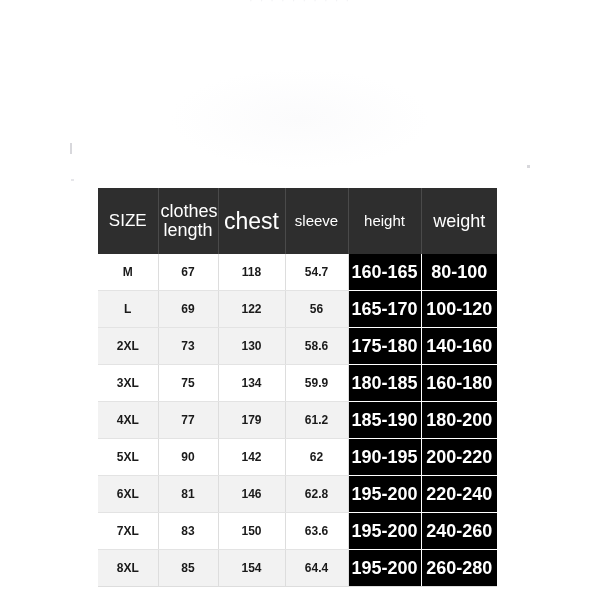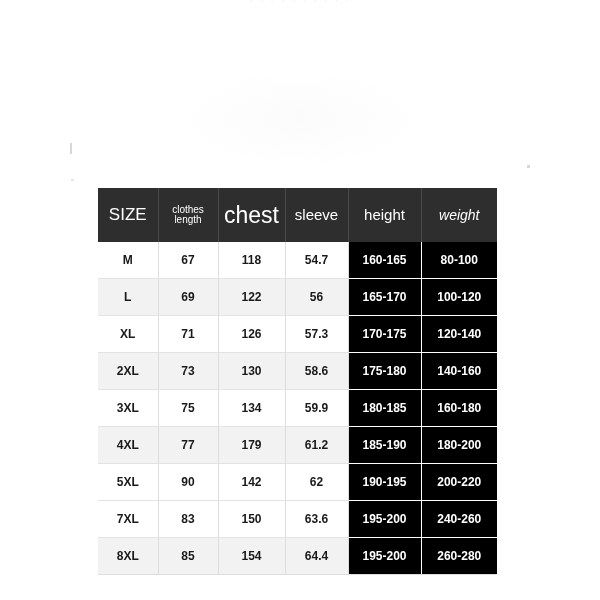--- a/index.html
+++ b/index.html
@@ -91,37 +91,37 @@
   col.c-length { width: 60px; }
   col.c-chest  { width: 67px; }
   col.c-sleeve { width: 63px; }
   col.c-height { width: 73px; }
   col.c-weight { width: 76px; }
 
   
   #size-table thead th {
     background: #2e2e2e;
     color: #ffffff;
-    height: 54px;
+    height: 66px;
     font-weight: 400;
     text-align: center;
     vertical-align: middle;
     border-right: 1px solid #4a4a4a;
     padding: 0 2px;
     line-height: 1.05;
   }
   #size-table thead th:last-child {
     border-right: none;
   }
   .th-size   { font-size: 17px; }
-  .th-length { font-size: 10px; }
+  .th-length { font-size: 18px; }
   .th-chest  { font-size: 23px; }
   .th-sleeve { font-size: 15px; margin-left: 37px; }
   .th-height { font-size: 15px; }
-  .th-weight { font-size: 14px; font-style: italic; }
+  .th-weight { font-size: 18px; }
 
   
   #size-table tbody td {
     height: 34px;
     text-align: center;
     vertical-align: middle;
     font-size: 12px;
     font-weight: bold;
     color: #1a1a1a;
     border-right: 1px solid #dddddd;
@@ -134,21 +134,21 @@
     background: #f2f2f2;
   }
   #size-table tbody tr:last-child td {
     border-bottom: 1px solid #dddddd;
   }
 
   
   #size-table tbody td.cell-dark {
     background: #000000 !important;
     color: #ffffff;
-    font-size: 12px;
+    font-size: 18px;
     font-weight: bold;
     border-right: 1px solid #ffffff;
     border-bottom: 1px solid #ffffff;
   }
   #size-table tbody td.cell-dark-last {
     border-right: none;
   }
 </style>
 </head>
 <body>
@@ -193,28 +193,20 @@
           <td class="cell-dark cell-dark-last">80-100</td>
         </tr>
         <tr class="row-even">
           <td>L</td>
           <td>69</td>
           <td>122</td>
           <td>56</td>
           <td class="cell-dark">165-170</td>
           <td class="cell-dark cell-dark-last">100-120</td>
         </tr>
-        <tr class="row-odd">
-          <td>XL</td>
-          <td>71</td>
-          <td>126</td>
-          <td>57.3</td>
-          <td class="cell-dark">170-175</td>
-          <td class="cell-dark cell-dark-last">120-140</td>
-        </tr>
         <tr class="row-even">
           <td>2XL</td>
           <td>73</td>
           <td>130</td>
           <td>58.6</td>
           <td class="cell-dark">175-180</td>
           <td class="cell-dark cell-dark-last">140-160</td>
         </tr>
         <tr class="row-odd">
           <td>3XL</td>
@@ -233,20 +225,28 @@
           <td class="cell-dark cell-dark-last">180-200</td>
         </tr>
         <tr class="row-odd">
           <td>5XL</td>
           <td>90</td>
           <td>142</td>
           <td>62</td>
           <td class="cell-dark">190-195</td>
           <td class="cell-dark cell-dark-last">200-220</td>
         </tr>
+        <tr class="row-even">
+          <td>6XL</td>
+          <td>81</td>
+          <td>146</td>
+          <td>62.8</td>
+          <td class="cell-dark">195-200</td>
+          <td class="cell-dark cell-dark-last">220-240</td>
+        </tr>
         <tr class="row-odd">
           <td>7XL</td>
           <td>83</td>
           <td>150</td>
           <td>63.6</td>
           <td class="cell-dark">195-200</td>
           <td class="cell-dark cell-dark-last">240-260</td>
         </tr>
         <tr class="row-even">
           <td>8XL</td>

